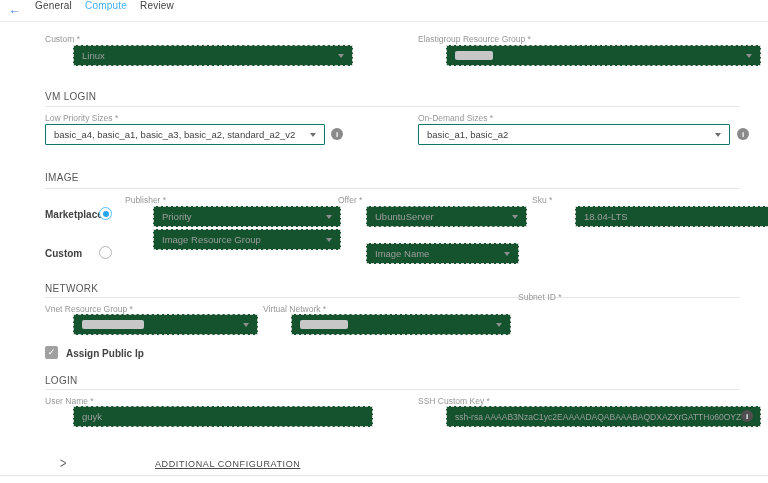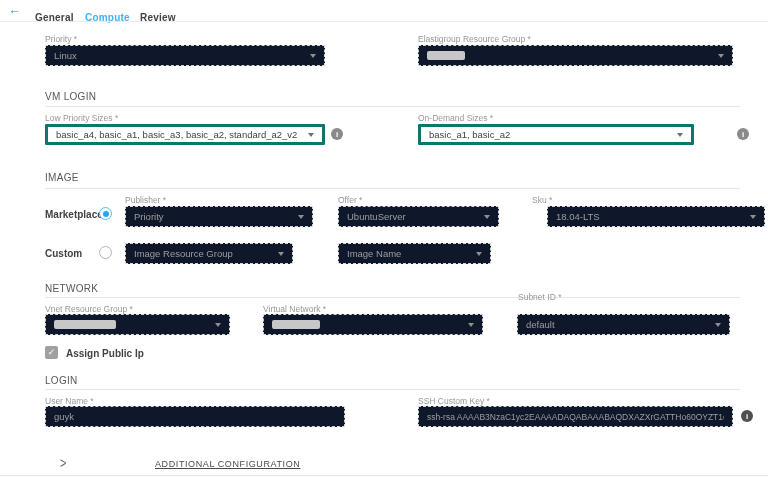--- a/index.html
+++ b/index.html
@@ -4,32 +4,32 @@
 <style>
   html,body{margin:0;padding:0;background:#fff;}
   #page{
     position:relative;width:768px;height:483px;background:#fff;overflow:hidden;
     font-family:"Liberation Sans","DejaVu Sans",sans-serif;color:#424242;
   }
   
   .topbar{position:absolute;left:0;top:0;width:768px;height:22px;background:#fff;}
   .topbar-divider{position:absolute;left:0;top:21px;width:768px;height:1px;background:#ececec;}
   .back-arrow{position:absolute;left:8px;top:2px;font-size:13px;font-weight:700;color:#4486f4;cursor:pointer;line-height:16px;}
-  .tab{position:absolute;top:12px;font-size:10px;font-weight:700;color:#424242;letter-spacing:.2px;cursor:pointer;}
+  .tab{position:absolute;top:0;font-size:10px;font-weight:400;color:#424242;letter-spacing:.2px;cursor:pointer;}
   .tab.active{color:#45b0f5;}
 
   
   .label{position:absolute;font-size:8.5px;color:#979797;white-space:nowrap;}
   .section-title{position:absolute;font-size:10px;color:#565656;letter-spacing:.3px;white-space:nowrap;}
   .divider{position:absolute;height:1px;background:#e6e6e6;}
   .box{
-    position:absolute;height:21px;box-sizing:border-box;border:3px solid #0f766e;background:#fff;
+    position:absolute;height:21px;box-sizing:border-box;border:1px solid #0f766e;background:#fff;
     display:flex;align-items:center;padding:0 8px;border-radius:1px;cursor:pointer;
   }
-  .box.disabled{border:1px dashed #d8d8d8;background:#0f172a;cursor:default;}
+  .box.disabled{border:1px dashed #d8d8d8;background:#14532d;cursor:default;margin-left:28px;}
   .val{font-size:9.5px;color:#424242;white-space:nowrap;overflow:hidden;flex:1 1 auto;}
   .box.disabled .val{color:#9e9e9e;}
   .val.small{font-size:8.5px;}
   .caret{position:absolute;right:8px;top:50%;margin-top:-2px;width:0;height:0;
     border-left:3.5px solid transparent;border-right:3.5px solid transparent;border-top:4px solid #6f6f6f;}
   .box.disabled .caret{border-top-color:#8f8f8f;}
   .blob{display:inline-block;height:9px;border-radius:2px;background:#c7c7c7;filter:blur(.7px);}
   .info-icon{position:absolute;width:12px;height:12px;border-radius:50%;background:#8a8a8a;color:#fff;
     font-size:8px;font-weight:700;display:flex;align-items:center;justify-content:center;cursor:pointer;font-style:normal;}
   .info-icon.dark{background:#4f4f4f;}
@@ -49,21 +49,21 @@
 <div id="page">
 
   <div class="topbar">
     <span class="back-arrow">←</span>
     <span class="tab" style="left:35px">General</span>
     <span class="tab active" style="left:85px">Compute</span>
     <span class="tab" style="left:140px">Review</span>
     <div class="topbar-divider"></div>
   </div>
 
-  <div class="label" style="left:45px;top:34px">Priority *</div>
+  <div class="label" style="left:45px;top:34px">Custom *</div>
   <div class="box disabled" style="left:45px;top:45px;width:280px">
     <span class="val">Linux</span>
     <span class="caret"></span>
   </div>
 
   <div class="label" style="left:418px;top:34px">Elastigroup Resource Group *</div>
   <div class="box disabled" style="left:418px;top:45px;width:315px">
     <span class="blob" style="width:38px"></span>
     <span class="caret"></span>
   </div>
@@ -72,21 +72,21 @@
   <div class="divider" style="left:45px;top:106px;width:695px"></div>
 
   <div class="label" style="left:45px;top:113px">Low Priority Sizes *</div>
   <div class="box" style="left:45px;top:124px;width:280px">
     <span class="val">basic_a4, basic_a1, basic_a3, basic_a2, standard_a2_v2</span>
     <span class="caret"></span>
   </div>
   <span class="info-icon" style="left:331px;top:128px">i</span>
 
   <div class="label" style="left:418px;top:113px">On-Demand Sizes *</div>
-  <div class="box" style="left:418px;top:124px;width:276px">
+  <div class="box" style="left:418px;top:124px;width:312px">
     <span class="val">basic_a1, basic_a2</span>
     <span class="caret"></span>
   </div>
   <span class="info-icon" style="left:737px;top:128px">i</span>
 
   <div class="section-title" style="left:45px;top:172px">IMAGE</div>
   <div class="divider" style="left:45px;top:188px;width:695px"></div>
 
   <div class="row-label" style="left:45px;top:209px">Marketplace</div>
   <div class="radio checked" style="left:99px;top:207px"></div>
@@ -105,21 +105,21 @@
 
   <div class="label" style="left:532px;top:195px">Sku *</div>
   <div class="box disabled" style="left:547px;top:206px;width:218px">
     <span class="val">18.04-LTS</span>
     <span class="caret"></span>
   </div>
 
   <div class="row-label" style="left:45px;top:248px">Custom</div>
   <div class="radio" style="left:99px;top:246px"></div>
 
-  <div class="box disabled" style="left:125px;top:243px;width:168px">
+  <div class="box disabled" style="left:125px;top:229px;width:188px">
     <span class="val">Image Resource Group</span>
     <span class="caret"></span>
   </div>
   <div class="box disabled" style="left:338px;top:243px;width:153px">
     <span class="val">Image Name</span>
     <span class="caret"></span>
   </div>
 
   <div class="section-title" style="left:45px;top:283px">NETWORK</div>
   <div class="divider" style="left:45px;top:297px;width:695px"></div>
@@ -130,24 +130,20 @@
     <span class="caret"></span>
   </div>
 
   <div class="label" style="left:263px;top:304px">Virtual Network *</div>
   <div class="box disabled" style="left:263px;top:314px;width:220px">
     <span class="blob" style="width:48px"></span>
     <span class="caret"></span>
   </div>
 
   <div class="label" style="left:518px;top:292px">Subnet ID *</div>
-  <div class="box disabled" style="left:517px;top:314px;width:213px">
-    <span class="val">default</span>
-    <span class="caret"></span>
-  </div>
 
   <div class="checkbox" style="left:45px;top:346px">✓</div>
   <div class="checkbox-label" style="left:66px;top:348px">Assign Public Ip</div>
 
   <div class="section-title" style="left:45px;top:375px">LOGIN</div>
   <div class="divider" style="left:45px;top:389px;width:695px"></div>
 
   <div class="label" style="left:45px;top:396px">User Name *</div>
   <div class="box disabled" style="left:45px;top:406px;width:300px">
     <span class="val">guyk</span>

